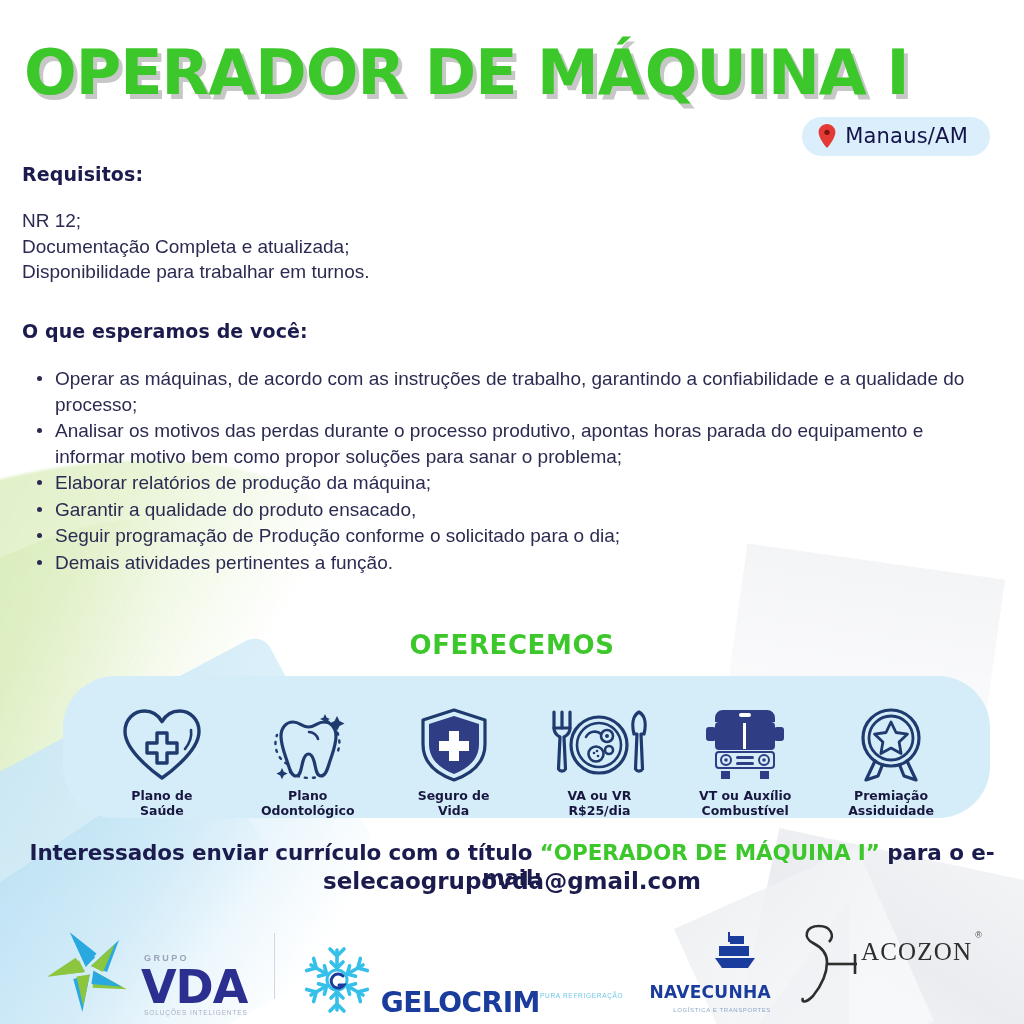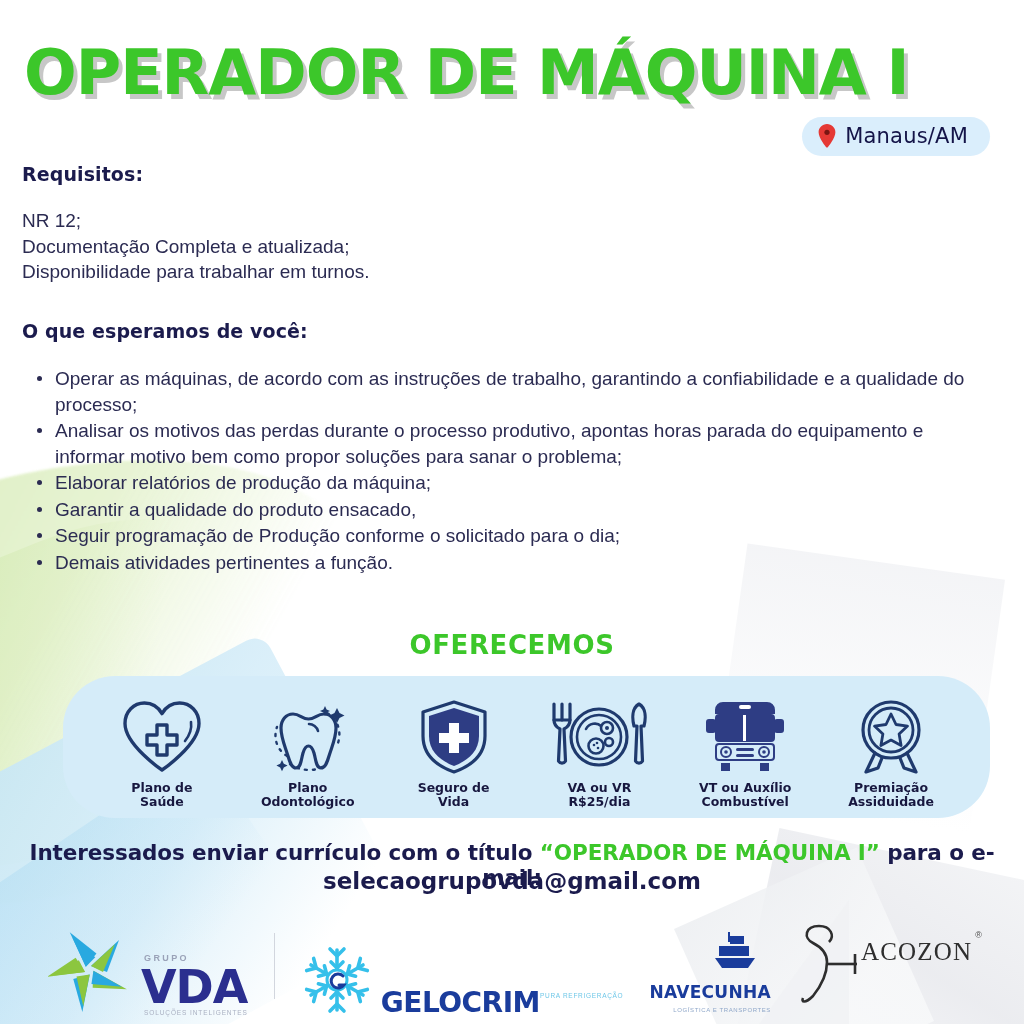--- a/index.html
+++ b/index.html
@@ -179,21 +179,21 @@
     font-family: "DejaVu Sans", sans-serif;
   }
 
   .benefits-panel {
     position: absolute;
     left: 63px; top: 676px;
     width: 927px; height: 142px;
     background: #d5ecf9;
     border-radius: 52px;
     display: flex;
-    align-items: center;
+    align-items: flex-end;
     justify-content: space-between;
     padding: 12px 26px 0 26px;
   }
   .benefit {
     width: 150px;
     display: flex; flex-direction: column; align-items: center;
   }
   .benefit .ico { height: 80px; display: flex; align-items: center; justify-content: center; }
   .benefit .blabel {
     margin-top: 4px;

